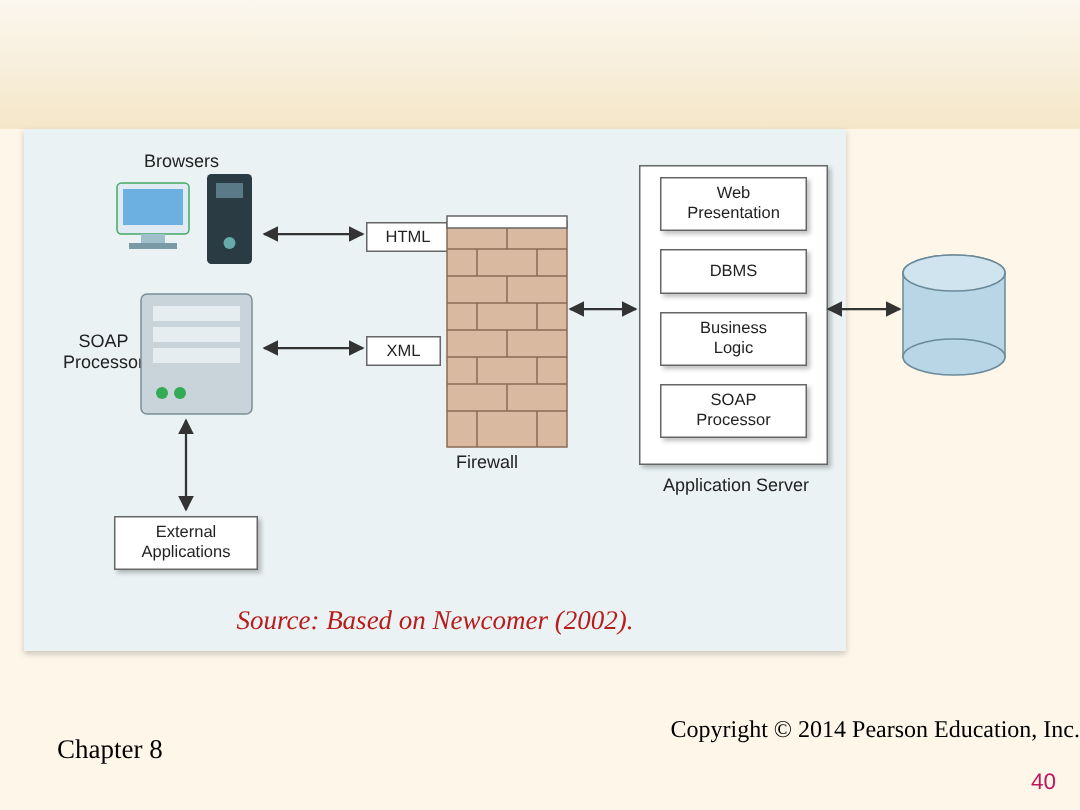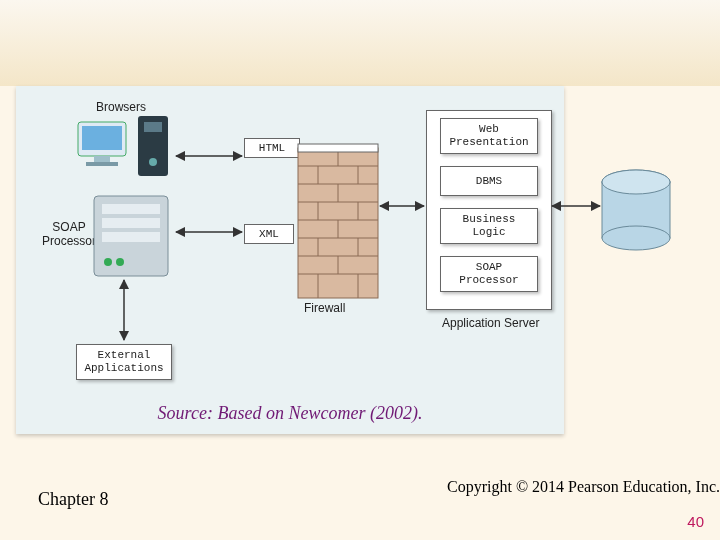--- a/index.html
+++ b/index.html
@@ -5,25 +5,25 @@
   html,body{margin:0;padding:0;width:720px;height:540px;font-family:"Times New Roman",serif;overflow:hidden}
   .slide{position:relative;width:720px;height:540px;background:#fdf6e9}
   .band{position:absolute;left:0;right:0;top:0;height:86px;
     background:linear-gradient(#fbf7ef,#f4e6c8)}
   .title{position:absolute;left:118px;top:20px;font-size:24px;color:#222;
     font-family:Verdana,Geneva,sans-serif}
   .figure{position:absolute;left:16px;top:86px;width:548px;height:348px;
     background:#eaf2f3;box-shadow:0 2px 4px rgba(0,0,0,.2)}
   .box{position:absolute;border:1px solid #666;background:#fff;font-size:11px;
     text-align:center;display:flex;align-items:center;justify-content:center;
-    font-family:Liberation Mono, monospace;line-height:1.15;color:#222}
+    font-family:Liberation Sans, sans-serif;line-height:1.15;color:#222}
   .label{position:absolute;font:12px Arial,sans-serif;color:#222;text-align:center}
   .shadow{box-shadow:2px 2px 3px rgba(0,0,0,.25)}
   .source{position:absolute;left:0;right:0;bottom:10px;text-align:center;
-    font:italic 18px "Times New Roman",serif;color:#701a75}
+    font:italic 18px "Times New Roman",serif;color:#b91c1c}
   .chapter{position:absolute;left:38px;bottom:30px;font:18px "Times New Roman",serif}
   .copy{position:absolute;left:0;right:0;bottom:44px;text-align:right;
     font:16px "Times New Roman",serif}
   .pgnum{position:absolute;right:16px;bottom:10px;color:#be185d;
     font:15px Arial,sans-serif}
   svg{position:absolute;left:0;top:0;pointer-events:none}
 </style>
 </head>
 <body>
 
@@ -31,21 +31,21 @@
   <div class="band"></div>
 
   <div class="figure">
 
     <div class="label" style="left:80px;top:14px">Browsers</div>
     <div class="label" style="left:26px;top:134px;white-space:pre">SOAP
 Processor</div>
     <div class="label" style="left:288px;top:215px">Firewall</div>
     <div class="label" style="left:426px;top:230px">Application Server</div>
 
-    <div class="box" style="left:228px;top:52px;width:54px;height:18px">HTML</div>
+    <div class="box" style="left:228px;top:62px;width:54px;height:18px">HTML</div>
     <div class="box" style="left:228px;top:138px;width:48px;height:18px">XML</div>
 
     <div class="box shadow" style="left:60px;top:258px;width:94px;height:34px;white-space:pre">External
 Applications</div>
 
     <div class="box shadow" style="left:410px;top:24px;width:124px;height:198px;background:#fff"></div>
     <div class="box shadow" style="left:424px;top:32px;width:96px;height:34px;white-space:pre">Web
 Presentation</div>
     <div class="box shadow" style="left:424px;top:122px;width:96px;height:34px;white-space:pre">Business
 Logic</div>

